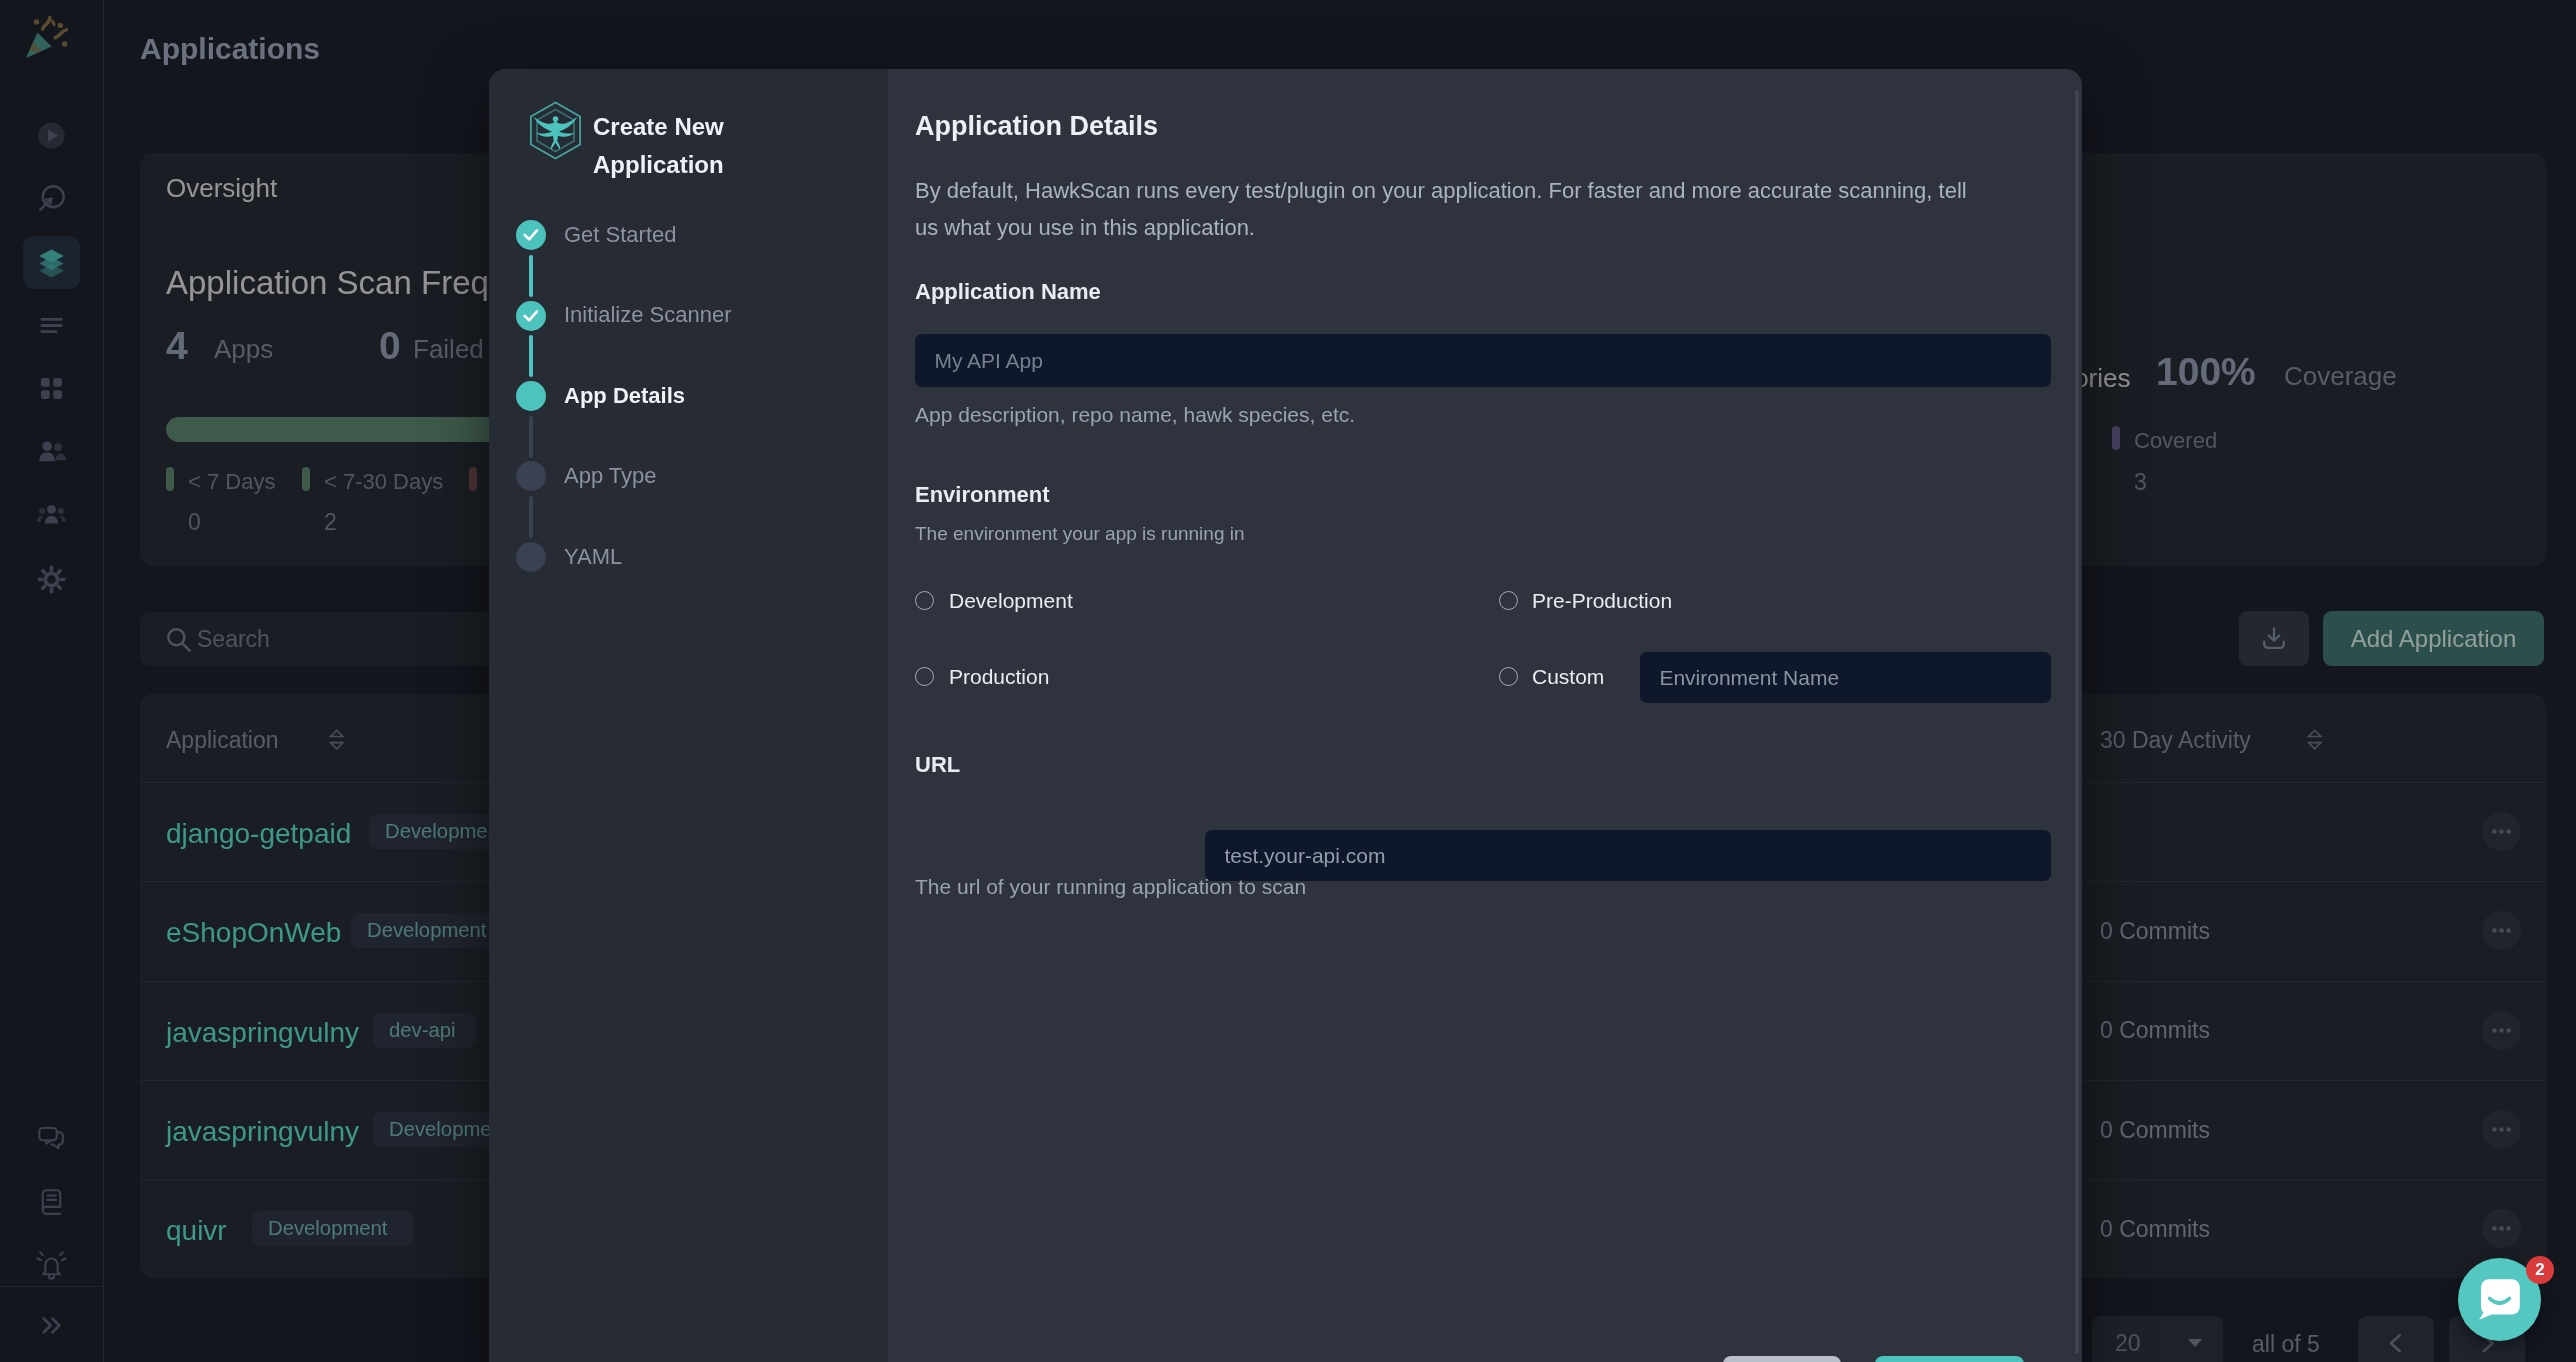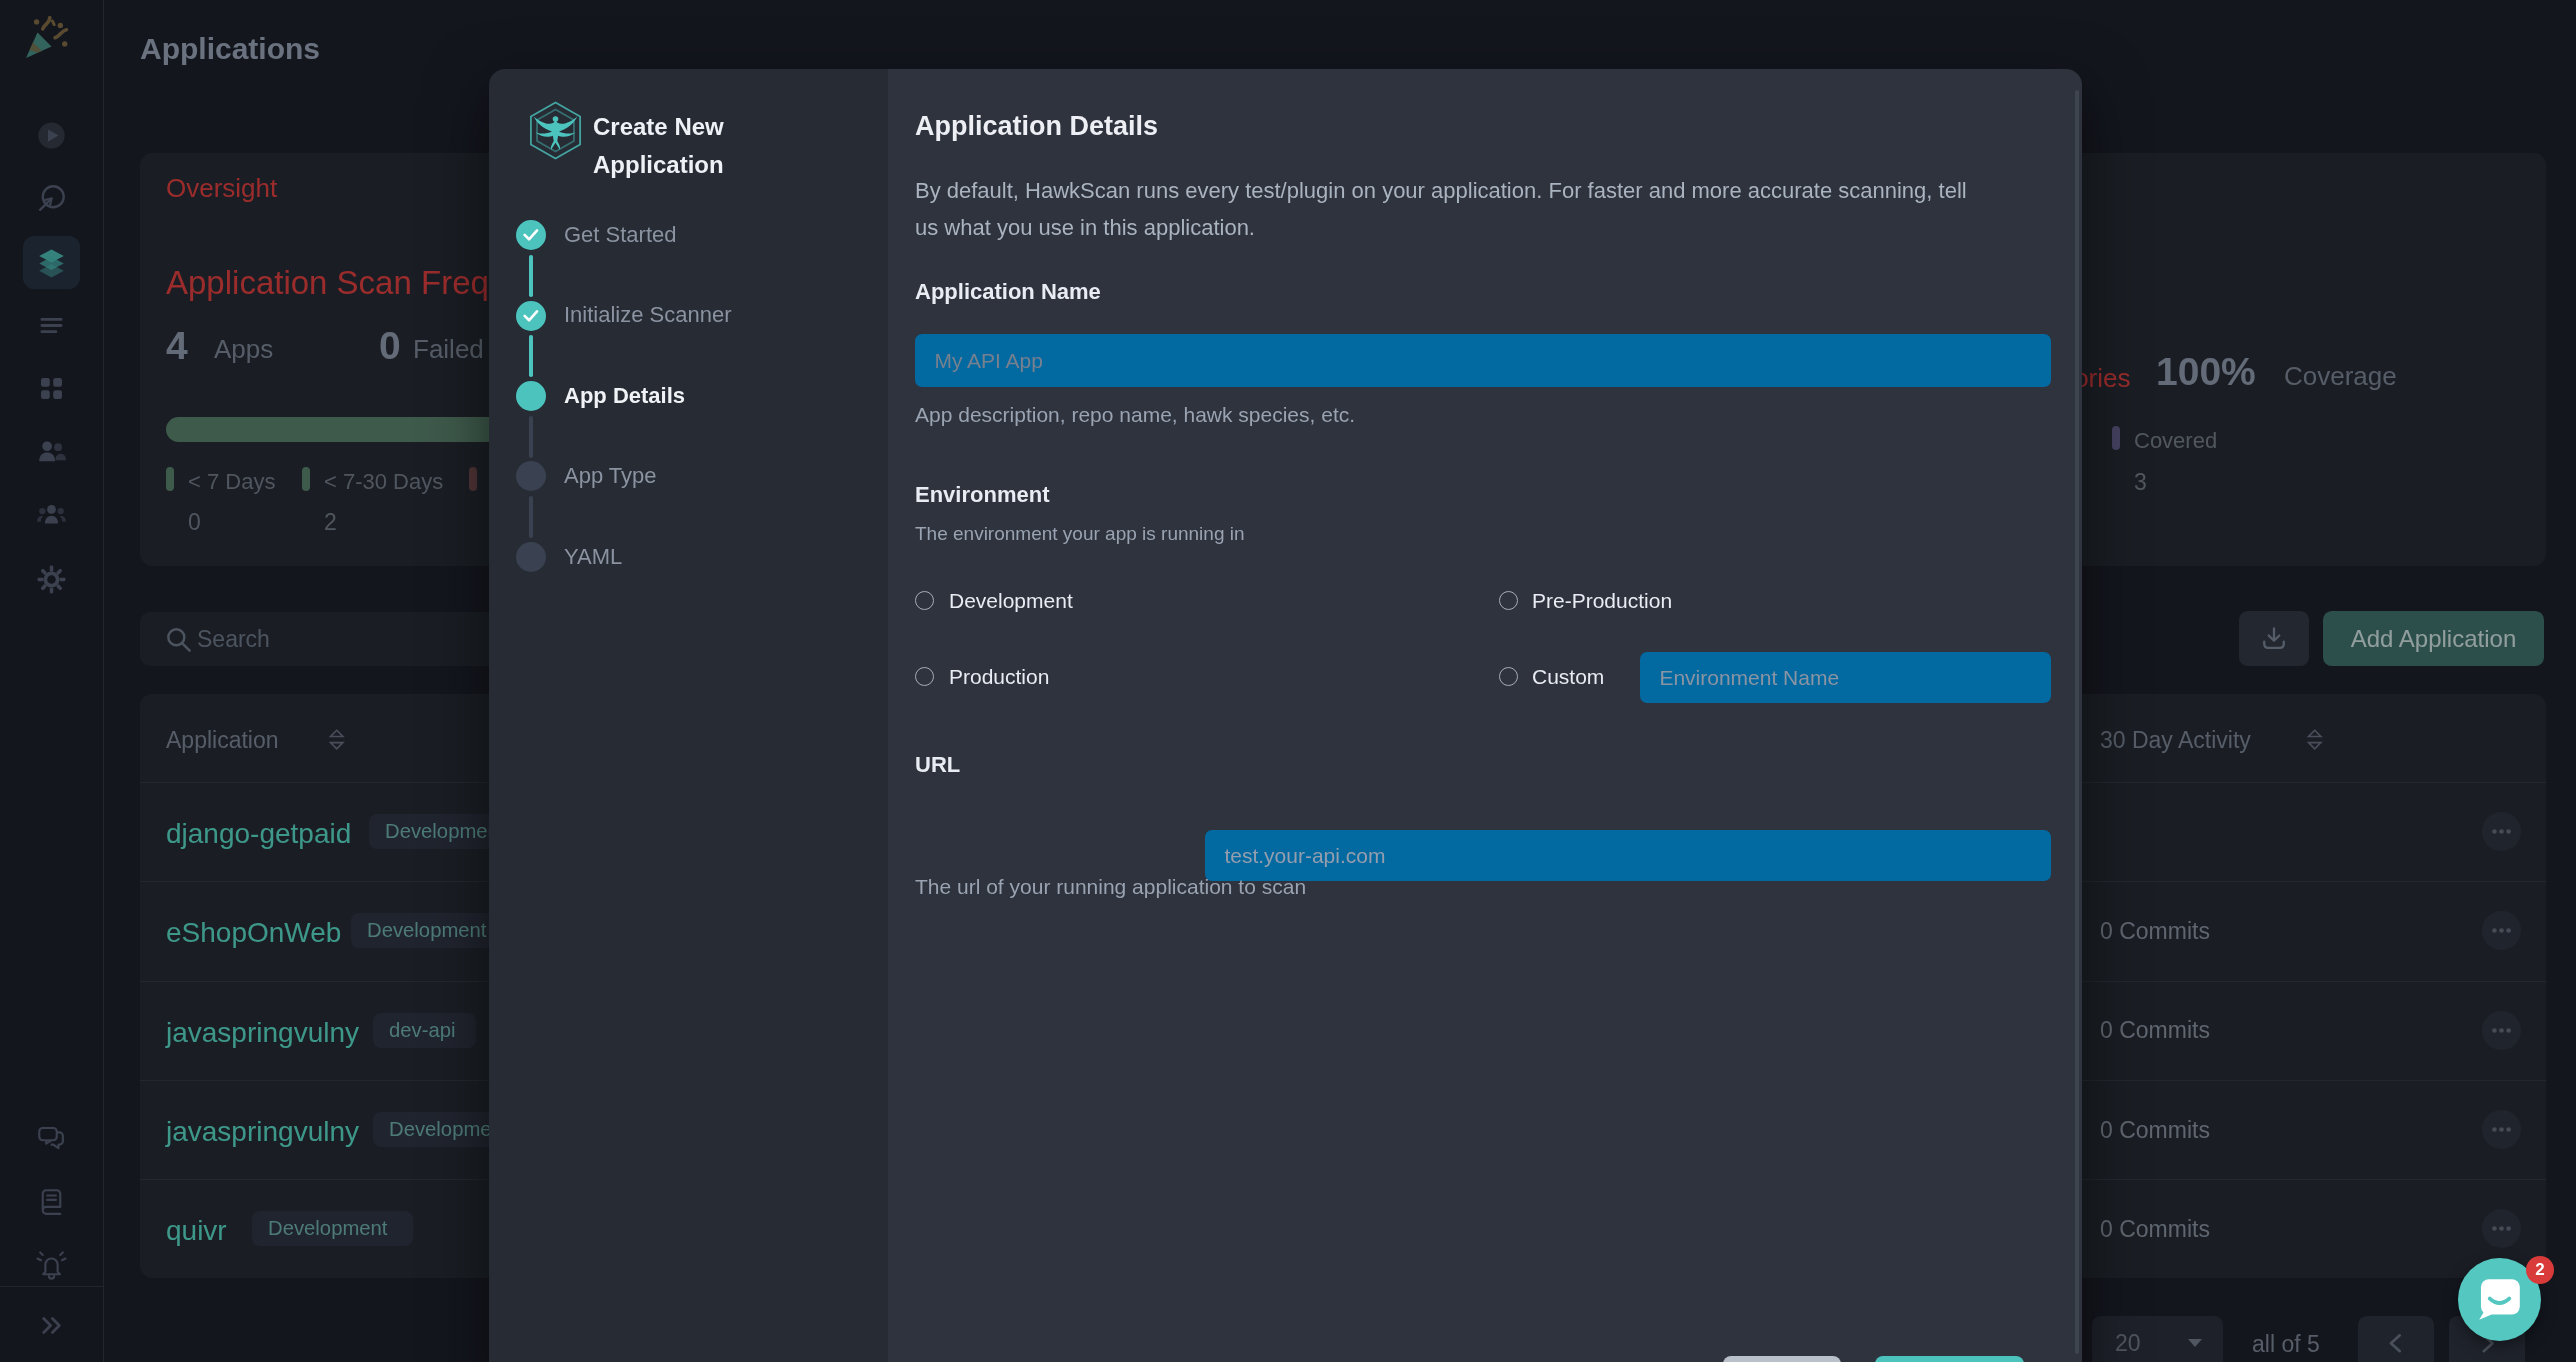--- a/index.html
+++ b/index.html
@@ -6,27 +6,27 @@
     font-family:"Liberation Sans",sans-serif;-webkit-font-smoothing:antialiased;}
   .abs{position:absolute;}
   
   #page{position:absolute;inset:0;}
   #sidebar{position:absolute;left:0;top:0;width:103px;height:1362px;border-right:0.9px solid #333948;}
   .nav-ic{position:absolute;left:34px;width:35px;height:35px;}
   .nav-active-bg{position:absolute;left:23px;top:236px;width:57px;height:53px;border-radius:11.5px;background:#2a3847;}
   .side-div{position:absolute;left:0;top:1286px;width:103px;height:0.9px;background:#333948;}
   #app-title{position:absolute;left:140px;top:32px;font-size:30px;font-weight:700;color:#a3b0c4;}
   .card{position:absolute;background:#292e38;border-radius:12.4px;}
-  .dimtxt{color:#ef4444;}
+  .dimtxt{color:#e5e5e5;}
   .stat-num{font-size:39px;font-weight:700;color:#9aa5b8;}
   .stat-lab{font-size:26px;color:#8490a0;}
   .leg-tick{position:absolute;width:8px;height:24px;border-radius:4px;}
   .leg-lab{position:absolute;font-size:22px;color:#7a8492;}
   .leg-val{position:absolute;font-size:23px;color:#7a8492;}
-  .ti{position:absolute;background:#0369a1;border:none;border-radius:7px;color:#dfe4ec;
+  .ti{position:absolute;background:#0f172a;border:none;border-radius:7px;color:#dfe4ec;
       font-family:"Liberation Sans",sans-serif;font-size:21px;padding:0 19.4px;outline:none;box-sizing:border-box;}
   .ph-app::placeholder{color:#77808f;}
   .ph-env::placeholder{color:#8b94a3;}
   .ph-url::placeholder{color:#959eae;}
   #search-input{position:absolute;left:140px;top:612px;width:990px;height:54px;background:#292e38;border:none;
       border-radius:10.6px;font-size:23px;color:#aab3c0;padding:0 0 0 57px;outline:none;box-sizing:border-box;}
   #search-input::placeholder{color:#768192;}
   .row-name{position:absolute;font-size:28px;color:#5eead4;}
   .badge{position:absolute;height:35px;line-height:35px;background:#323847;border-radius:8px;color:#76bcb8;
       font-size:20.3px;padding:0 16px;box-sizing:border-box;white-space:nowrap;overflow:hidden;}

